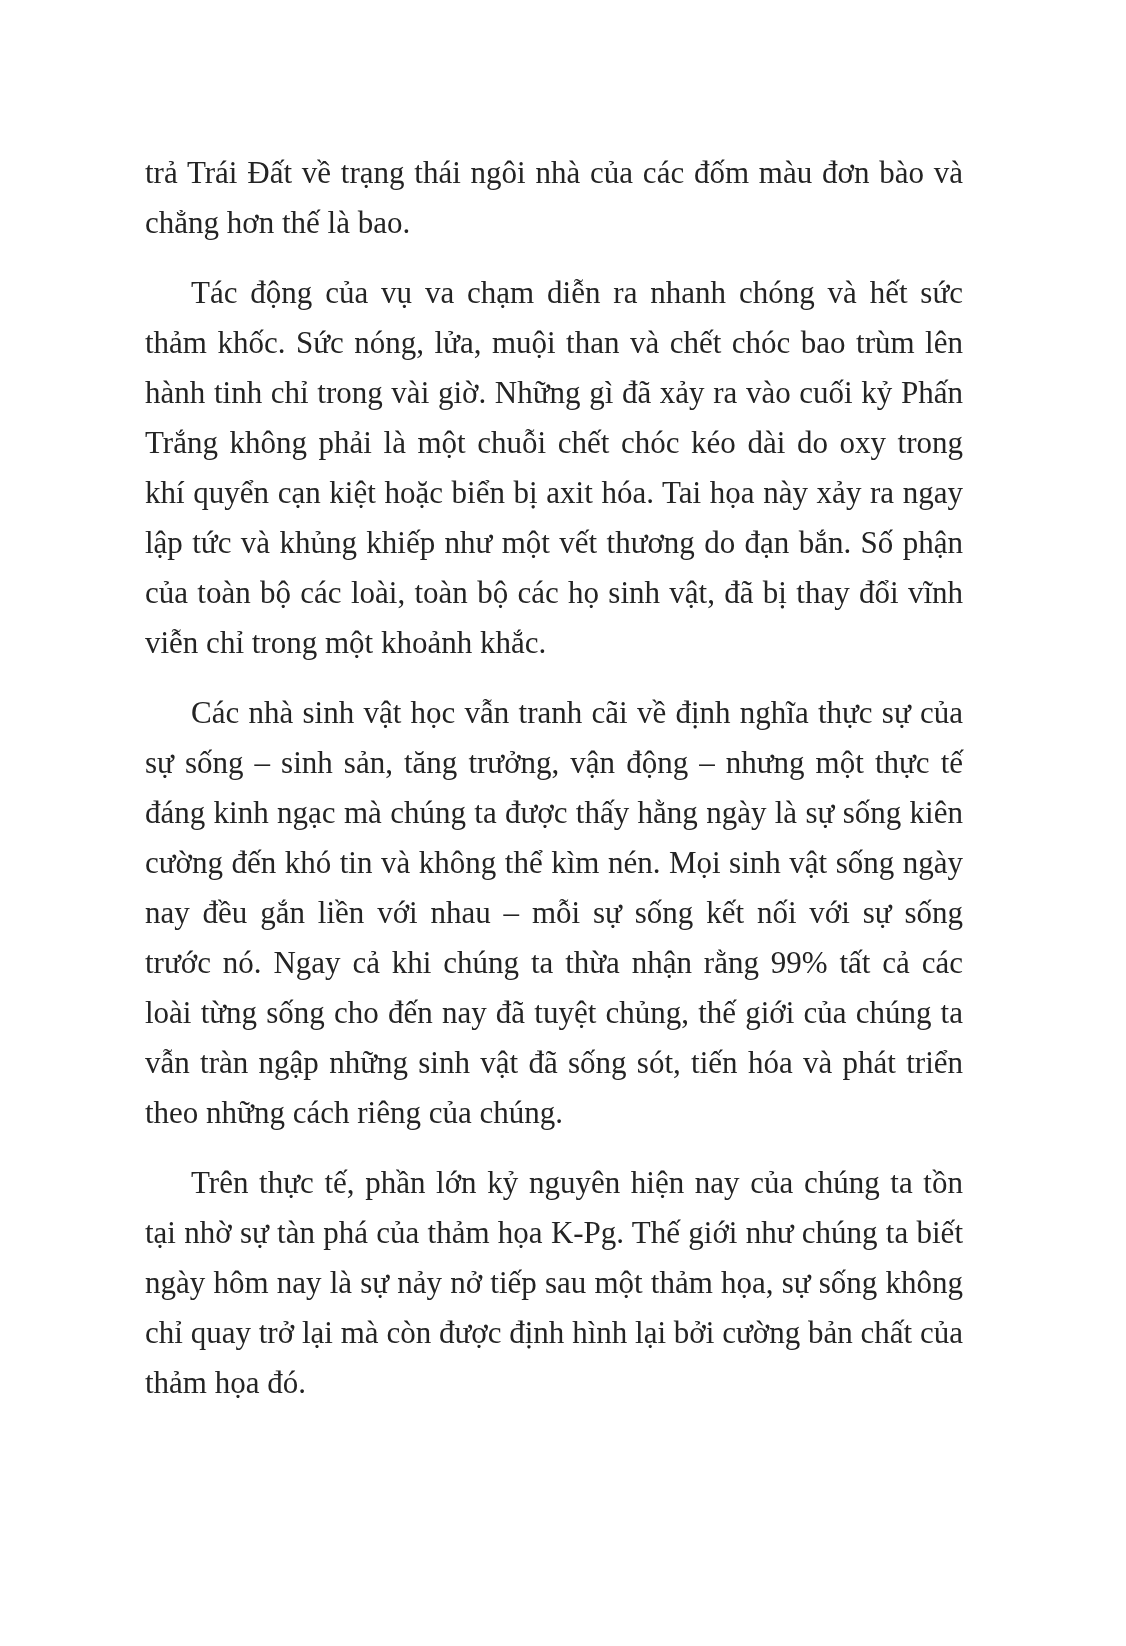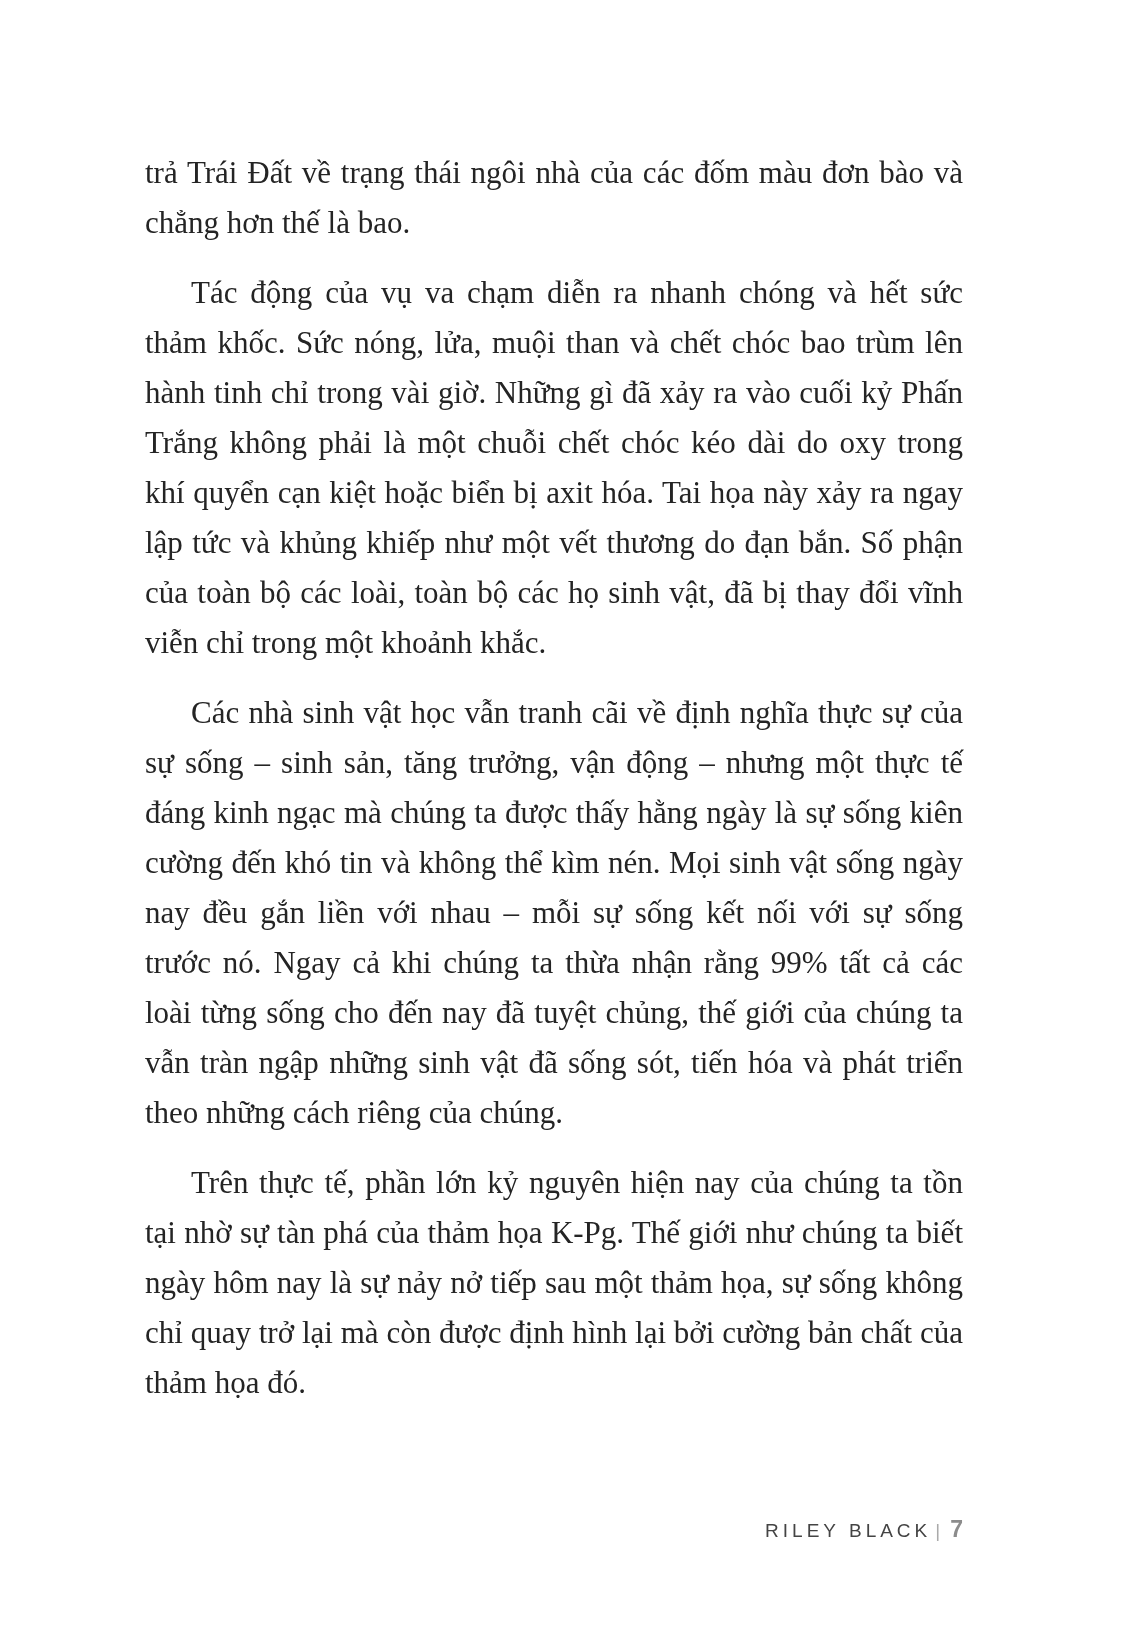--- a/index.html
+++ b/index.html
@@ -61,17 +61,14 @@
 
 <div class="page">
 
   <div class="text-block">
     <p>trả Trái Đất về trạng thái ngôi nhà của các đốm màu đơn bào và chẳng hơn thế là bao.</p>
     <p class="indented">Tác động của vụ va chạm diễn ra nhanh chóng và hết sức thảm khốc. Sức nóng, lửa, muội than và chết chóc bao trùm lên hành tinh chỉ trong vài giờ. Những gì đã xảy ra vào cuối kỷ Phấn Trắng không phải là một chuỗi chết chóc kéo dài do oxy trong khí quyển cạn kiệt hoặc biển bị axit hóa. Tai họa này xảy ra ngay lập tức và khủng khiếp như một vết thương do đạn bắn. Số phận của toàn bộ các loài, toàn bộ các họ sinh vật, đã bị thay đổi vĩnh viễn chỉ trong một khoảnh khắc.</p>
     <p class="indented">Các nhà sinh vật học vẫn tranh cãi về định nghĩa thực sự của sự sống – sinh sản, tăng trưởng, vận động – nhưng một thực tế đáng kinh ngạc mà chúng ta được thấy hằng ngày là sự sống kiên cường đến khó tin và không thể kìm nén. Mọi sinh vật sống ngày nay đều gắn liền với nhau – mỗi sự sống kết nối với sự sống trước nó. Ngay cả khi chúng ta thừa nhận rằng 99% tất cả các loài từng sống cho đến nay đã tuyệt chủng, thế giới của chúng ta vẫn tràn ngập những sinh vật đã sống sót, tiến hóa và phát triển theo những cách riêng của chúng.</p>
     <p class="indented">Trên thực tế, phần lớn kỷ nguyên hiện nay của chúng ta tồn tại nhờ sự tàn phá của thảm họa K-Pg. Thế giới như chúng ta biết ngày hôm nay là sự nảy nở tiếp sau một thảm họa, sự sống không chỉ quay trở lại mà còn được định hình lại bởi cường bản chất của thảm họa đó.</p>
   </div>
 
-  <div class="page-footer">
-    <span>RILEY BLACK</span><span class="sep">|</span><span class="page-num">7</span>
-  </div>
 
 </div>
 
 </body></html>

